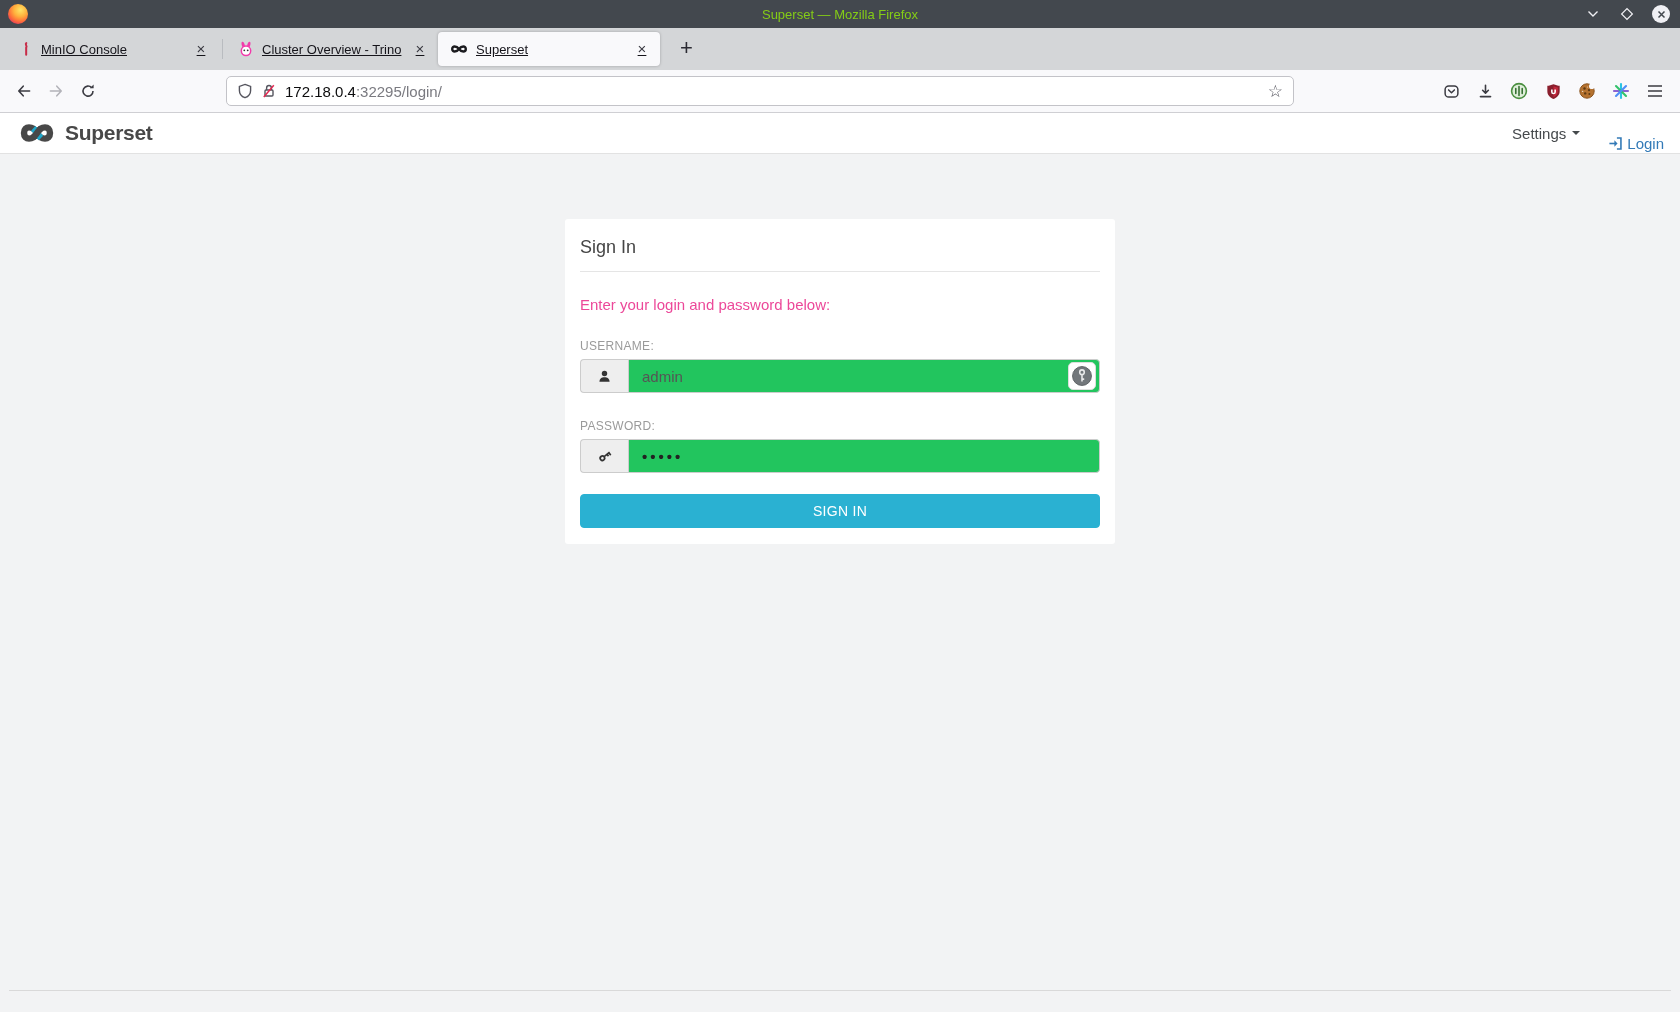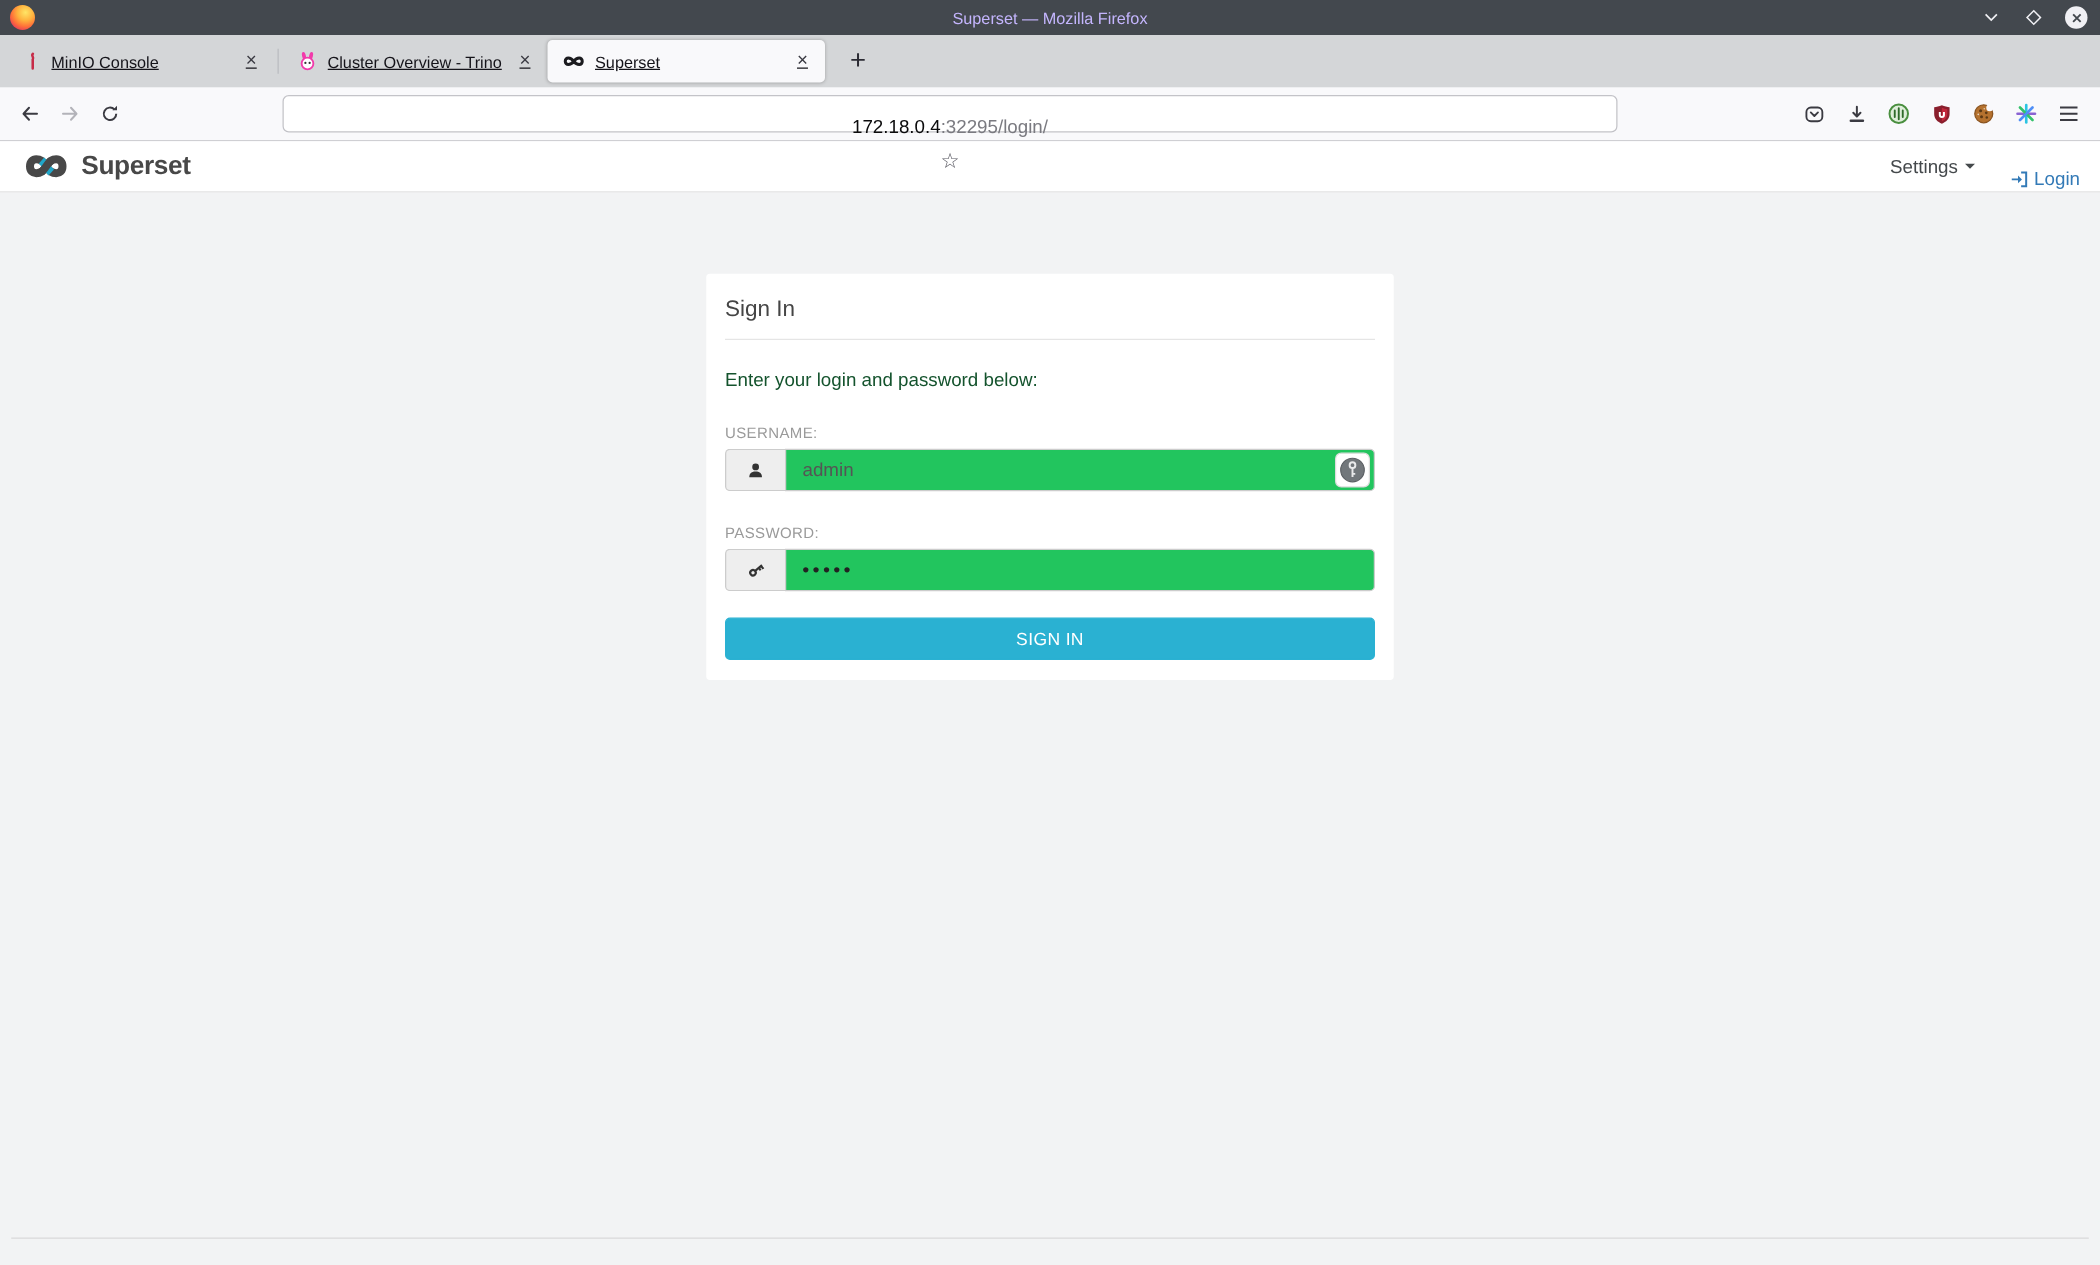--- a/index.html
+++ b/index.html
@@ -3,21 +3,21 @@
 <meta charset="utf-8">
 <style>
   * { box-sizing: border-box; margin: 0; padding: 0; }
   html,body { width:1680px; height:1012px; overflow:hidden; }
   body { font-family:"Liberation Sans", sans-serif; background:var(--bg,#f2f3f4); position:relative; }
 
   
   .titlebar { height:28px; background:var(--titlebar,#43484e); display:flex; align-items:center; position:relative; }
   .ff-logo { width:20px; height:20px; border-radius:50%; margin-left:8px; z-index:2;
     background: radial-gradient(circle at 62% 30%, #ffe566 0%, #ffb13d 35%, #ff7139 60%, #e3325f 85%, #a5007f 100%); }
-  .tb-title { position:absolute; left:0; right:0; text-align:center; color:#c4b5fd; font-size:13px; }
+  .tb-title { position:absolute; left:0; right:0; text-align:center; color:#84cc16; font-size:13px; }
   .win-controls { margin-left:auto; display:flex; align-items:center; gap:16px; margin-right:10px; z-index:2; }
   .win-btn { display:flex; align-items:center; justify-content:center; width:18px; height:18px; cursor:default; }
   .win-close { background:#f0f0f4; border-radius:50%; }
 
   
   .tabstrip { height:42px; background:var(--tabstrip,#d4d6d8); display:flex; align-items:center; padding-left:7px; }
   .tab { height:34px; display:flex; align-items:center; gap:8px; padding:0 8px 0 12px; border-radius:4px;
          font-size:13px; color:#15141a; position:relative;text-decoration:underline; }
   .tab .tab-label { white-space:nowrap; overflow:hidden; flex:1; }
   .tab-close { margin-left:auto; font-size:15px; color:#3a3a42; width:20px; height:20px; line-height:19px;
@@ -27,41 +27,41 @@
   .tab-sep { width:1px; height:20px; background:#b9bcc0; margin:0 3px; }
   .newtab { font-size:22px; font-weight:300; color:#2b2b33; margin-left:12px; padding:0 8px 3px; border-radius:4px; }
 
   
   .toolbar { height:43px; background:var(--toolbar,#f9f9fb); border-bottom:1px solid #cfcfd3;
              display:flex; align-items:center; padding:0 8px; }
   .nav-btn { width:32px; height:32px; display:flex; align-items:center; justify-content:center; border-radius:4px; color:#3b3b42; }
   .nav-btn.disabled { color:#b3b3b9; }
   .url-spacer { width:122px; }
   .url-field { width:1068px; height:30px; background:#fff; border:1px solid #c3c3c8; border-radius:5px;
-               display:flex; align-items:center; padding:0 10px; gap:8px;flex-direction:column; }
+               display:flex; align-items:center; padding:0 10px; gap:8px; }
   .url-text { font-size:15px; color:#0c0c0d; flex:1; white-space:nowrap; }
   .url-text .muted { color:#7a7a80; }
   .star { font-size:17px; color:#55555e; }
   .ext-icons { margin-left:auto; display:flex; align-items:center; gap:4px; margin-right:2px; }
   .ext-btn { width:30px; height:30px; display:flex; align-items:center; justify-content:center; border-radius:4px; color:#3b3b42; }
 
   
   .navbar { height:41px; background:#fff; border-bottom:1px solid #e2e2e2; display:flex; align-items:center; padding:0 16px; }
   .brand { display:flex; align-items:center; gap:7px; }
   .brand-text { font-size:21px; font-weight:bold; color:#484848; letter-spacing:-0.3px; }
   .nav-right { margin-left:auto; display:flex; align-items:center; gap:28px; }
   .settings { display:flex; align-items:center; gap:6px; font-size:15px; color:#45494c; }
   .caret { width:0; height:0; border-left:4px solid transparent; border-right:4px solid transparent; border-top:4px solid #45494c; }
   .login-link { display:flex; align-items:center; gap:4px; font-size:15px; color:var(--link,#337ab7);margin-top:20px; }
 
   
   .content { position:absolute; top:156px; bottom:0; left:0; right:0; background:var(--bg,#f2f3f4); }
   .card { width:550px; margin:63px auto 0; background:#fff; border-radius:3px; padding:10px 15px 16px; }
   .card-title { font-size:18px; font-weight:400; color:#454545; padding:8px 0 13px; border-bottom:1px solid #e5e5e5; }
-  .card-sub { margin-top:24px; font-size:15px; color:#14532d; }
+  .card-sub { margin-top:24px; font-size:15px; color:#ec4899; }
   .field-label { margin-top:26px; font-size:12px; color:#9a9a9a; letter-spacing:.3px; }
   .input-group { display:flex; height:34px; margin-top:6px; position:relative; }
   .addon { width:48px; background:#eee; border:1px solid #ccc; border-right:none; border-radius:4px 0 0 4px;
            display:flex; align-items:center; justify-content:center; }
   .input-group input { flex:1; border:1px solid #ccc; border-radius:0 4px 4px 0; padding:0 40px 0 13px;
            font-size:15px; color:#555; outline:none; font-family:"Liberation Sans",sans-serif; background:#22c55e; }
   .input-group input.pw { font-size:15px; font-weight:bold; letter-spacing:3px; color:#222; }
   .kpxc { position:absolute; right:4px; top:3px; width:28px; height:28px; background:#fff; border:1px solid #ddd;
           border-radius:5px; display:flex; align-items:center; justify-content:center; }
   .signin-btn { margin-top:21px; width:100%; height:34px; background:var(--button,#2ab1d2); border:1px solid var(--button,#2ab1d2);

